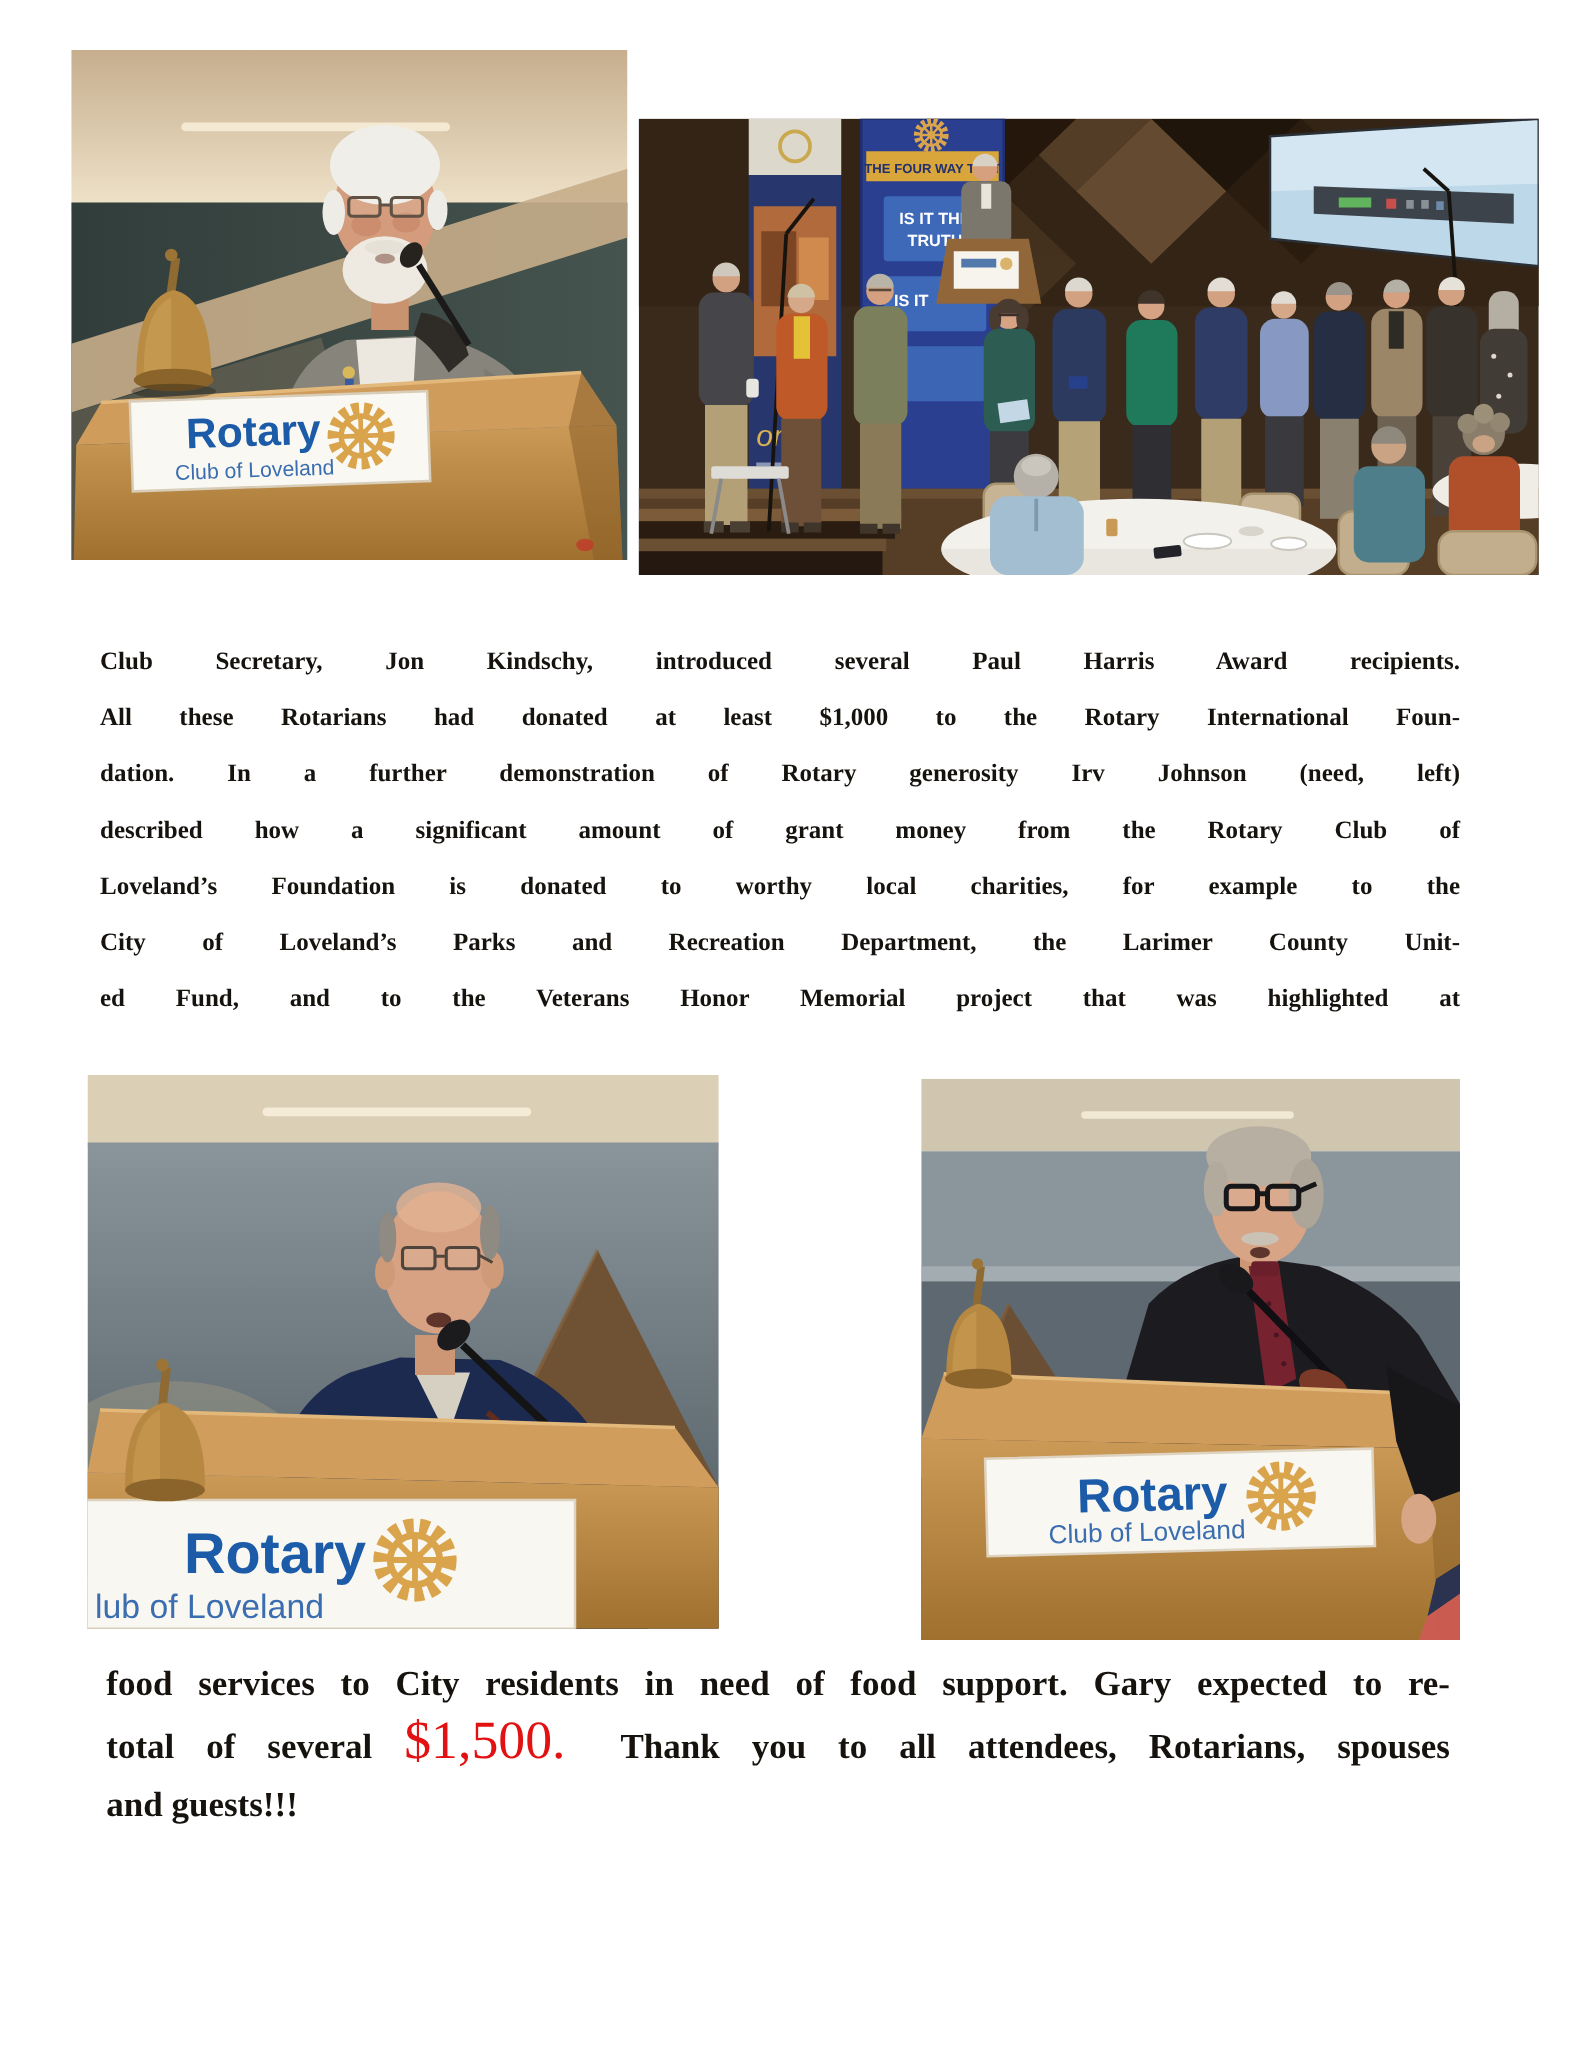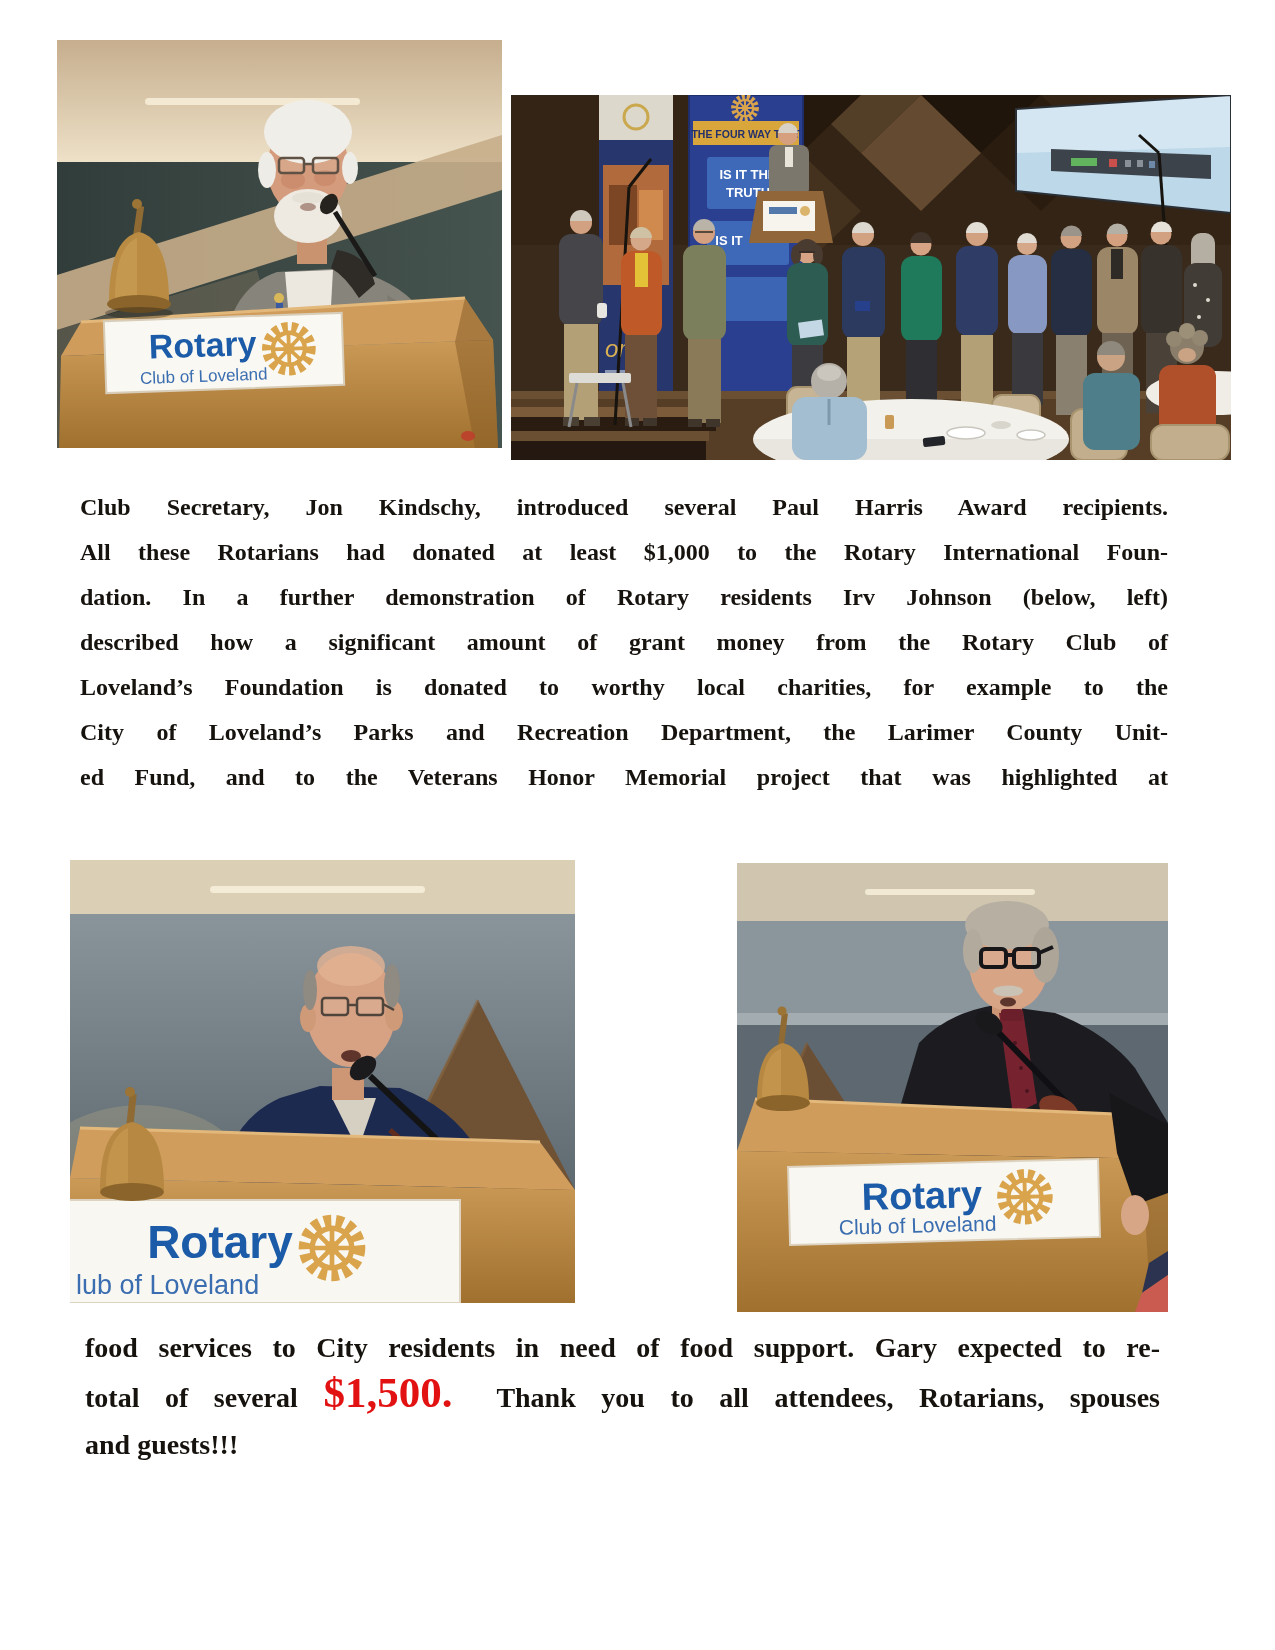--- a/index.html
+++ b/index.html
@@ -5,25 +5,25 @@
   html,body{margin:0;padding:0;background:#ffffff;}
   .page{position:relative;width:1275px;height:1650px;background:#fff;overflow:hidden;
         font-family:"Liberation Serif", serif;}
   figure.photo{position:absolute;margin:0;padding:0;}
   figure.photo svg{display:block;width:100%;height:100%;}
   .photo-tl{left:57px;top:40px;width:445px;height:408px;}
   .photo-tr{left:511px;top:95px;width:720px;height:365px;}
   .photo-bl{left:70px;top:860px;width:505px;height:443px;}
   .photo-br{left:737px;top:863px;width:431px;height:449px;}
   .para{position:absolute;color:#16120e;font-weight:bold;}
-  .p1{left:80px;top:485px;width:1088px;font-size:24px;line-height:45px;}
+  .p1{left:80px;top:507px;width:1088px;font-size:20px;line-height:45px;}
   .p2{left:85px;top:1324px;width:1075px;font-size:28px;line-height:47px;}
   .ln{text-align:justify;text-align-last:justify;}
   .ln.last{text-align:justify;text-align-last:left;}
-  .amount{color:#e31212;font-size:43px;font-weight:bold;line-height:1;margin-top:32px;}
+  .amount{color:#e31212;font-size:43px;font-weight:normal;line-height:1;margin-top:32px;}
   .gapspacer{display:inline-block;width:44px;}
   svg text{font-family:"Liberation Sans", sans-serif;}
 </style>
 </head>
 <body>
 
 <svg width="0" height="0" style="position:absolute" aria-hidden="true">
   <defs>
     <g id="rwheel">
       <circle r="15" fill="none" stroke="#d9a44c" stroke-width="7" stroke-dasharray="4 2.6"></circle>
@@ -329,21 +329,21 @@
         <g>
             <rect x="640" y="330" width="78" height="35" rx="12" fill="#c2ae8c" stroke="#a8946f" stroke-width="2"></rect>
           </g>
       </g>
     </svg>
   </figure>
 
   <div class="para p1">
     <div class="ln">Club Secretary, Jon Kindschy, introduced several Paul Harris Award recipients.</div>
     <div class="ln">All these Rotarians had donated at least $1,000 to the Rotary International Foun-</div>
-    <div class="ln">dation.  In a further demonstration of Rotary residents Irv Johnson (below, left)</div>
+    <div class="ln">dation.  In a further demonstration of Rotary generosity Irv Johnson (need, left)</div>
     <div class="ln">described how a significant amount of grant money from the Rotary Club of</div>
     <div class="ln">Loveland’s Foundation is donated to worthy local charities, for example to the</div>
     <div class="ln">City of Loveland’s Parks and Recreation Department, the Larimer County Unit-</div>
     <div class="ln">ed Fund, and to the Veterans Honor Memorial project that was highlighted at</div>
   </div>
 
   <figure class="photo photo-bl" aria-label="Irv Johnson describing Rotary Club of Loveland Foundation grants at the podium">
     <svg viewBox="0 0 505 443" preserveAspectRatio="none">
       <rect width="505" height="58" fill="#dbcfb6"></rect>
       <rect x="140" y="26" width="215" height="7" rx="3.5" fill="#f4ecd6"></rect>

